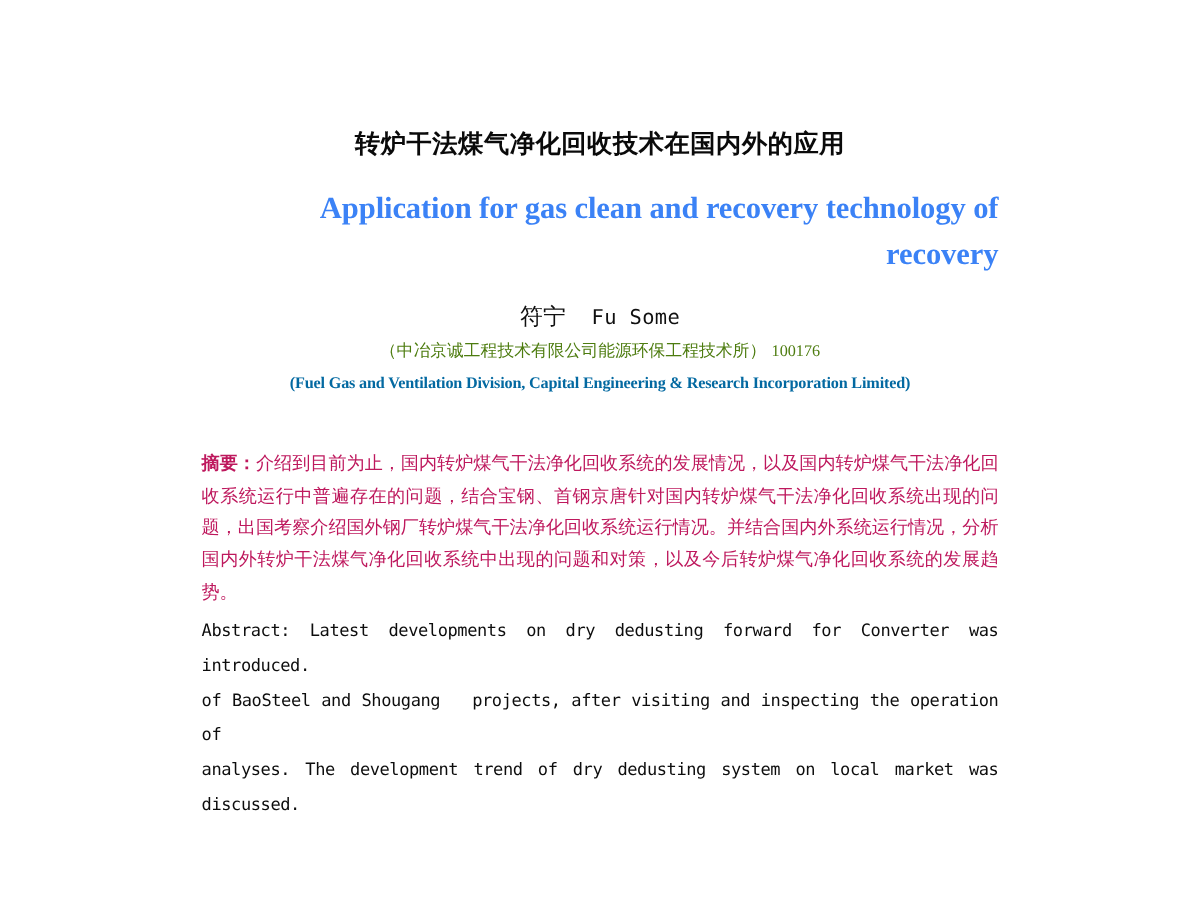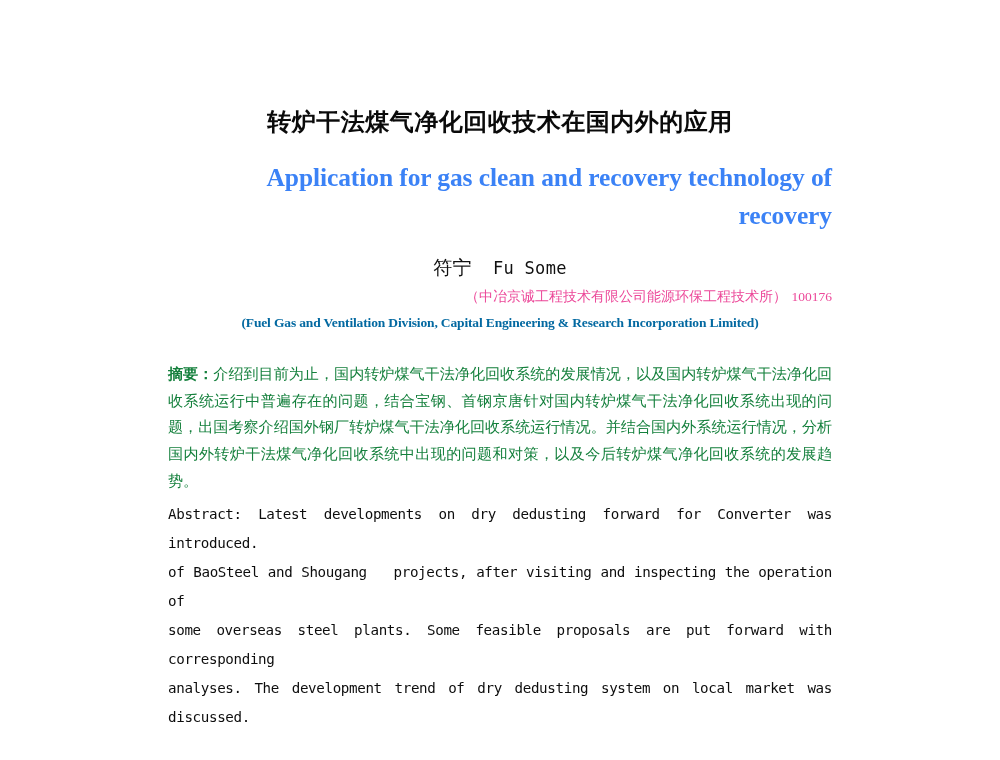--- a/index.html
+++ b/index.html
@@ -30,21 +30,21 @@
     top: 0;
     width: 664px;
   }
 
   
   .title-cn {
     margin-top: 108px;
     text-align: center;
     font-family: "DejaVu Sans", "Liberation Sans", sans-serif;
     font-weight: bold;
-    font-size: 24px;
+    font-size: 21px;
     letter-spacing: 0.5px;
     line-height: 1.2;
     color: #0a0a0a;
   }
 
   .title-en {
     margin-top: 22px;
     text-align: right;
     font-family: "Liberation Serif", "DejaVu Serif", serif;
     font-weight: bold;
@@ -64,51 +64,51 @@
     letter-spacing: 0.3px;
     color: #101010;
   }
   .author .cn-name {
     font-family: "DejaVu Sans", "Liberation Sans", sans-serif;
     font-size: 19px;
   }
 
   .affil-cn {
     margin-top: 7px;
-    text-align: right;
+    text-align: center;
     font-family: "DejaVu Sans", "Liberation Sans", sans-serif;
     font-size: 14px;
     line-height: 1.3;
-    color: #ec4899;
+    color: #4d7c0f;
   }
   .affil-cn .zip {
     font-family: "Liberation Serif", "DejaVu Serif", serif;
     font-size: 13.5px;
   }
 
   .affil-en {
     margin-top: 8px;
     text-align: center;
     font-family: "Liberation Serif", "DejaVu Serif", serif;
     font-weight: bold;
     font-size: 13.5px;
     line-height: 1.3;
     letter-spacing: -0.15px;
     color: #0369a1;
   }
 
   
   .abstract-cn {
-    margin-top: 30px;
+    margin-top: 46px;
     font-family: "DejaVu Sans", "Liberation Sans", sans-serif;
     font-size: 15.1px;
     line-height: 26.6px;
     letter-spacing: -0.15px;
     text-align: justify;
-    color: #15803d;
+    color: #be185d;
   }
   .abstract-cn .lbl {
     font-weight: bold;
   }
   .abstract-cn p {
     margin: 0;
   }
 
   
   .abstract-en {
@@ -154,19 +154,18 @@
     <div class="affil-en">(Fuel Gas and Ventilation Division, Capital Engineering &amp; Research Incorporation Limited)</div>
 
     <div class="abstract-cn">
       <p><span class="lbl">摘要：</span><span>介绍到目前为止，国内转炉煤气干法净化回收系统的发展情况，以及国内转炉煤气干法净化回收系统运行中普遍存在的问题，结合宝钢、首钢京唐针对国内转炉煤气干法净化回收系统出现的问题，出国考察介绍国外钢厂转炉煤气干法净化回收系统运行情况。并结合国内外系统运行情况，分析国内外转炉干法煤气净化回收系统中出现的问题和对策，以及今后转炉煤气净化回收系统的发展趋势。</span></p>
     </div>
 
     <div class="abstract-en">
       <p>
         <span class="line">Abstract: Latest developments on dry dedusting forward for Converter was introduced.</span>
         <span class="line">of BaoSteel and Shougang   projects, after visiting and inspecting the operation of</span>
-        <span class="line">some overseas steel plants. Some feasible proposals are put forward with corresponding</span>
         <span class="line">analyses. The development trend of dry dedusting system on local market was discussed.</span>
       </p>
     </div>
 
   </div>
 </div>
 
 </body></html>

